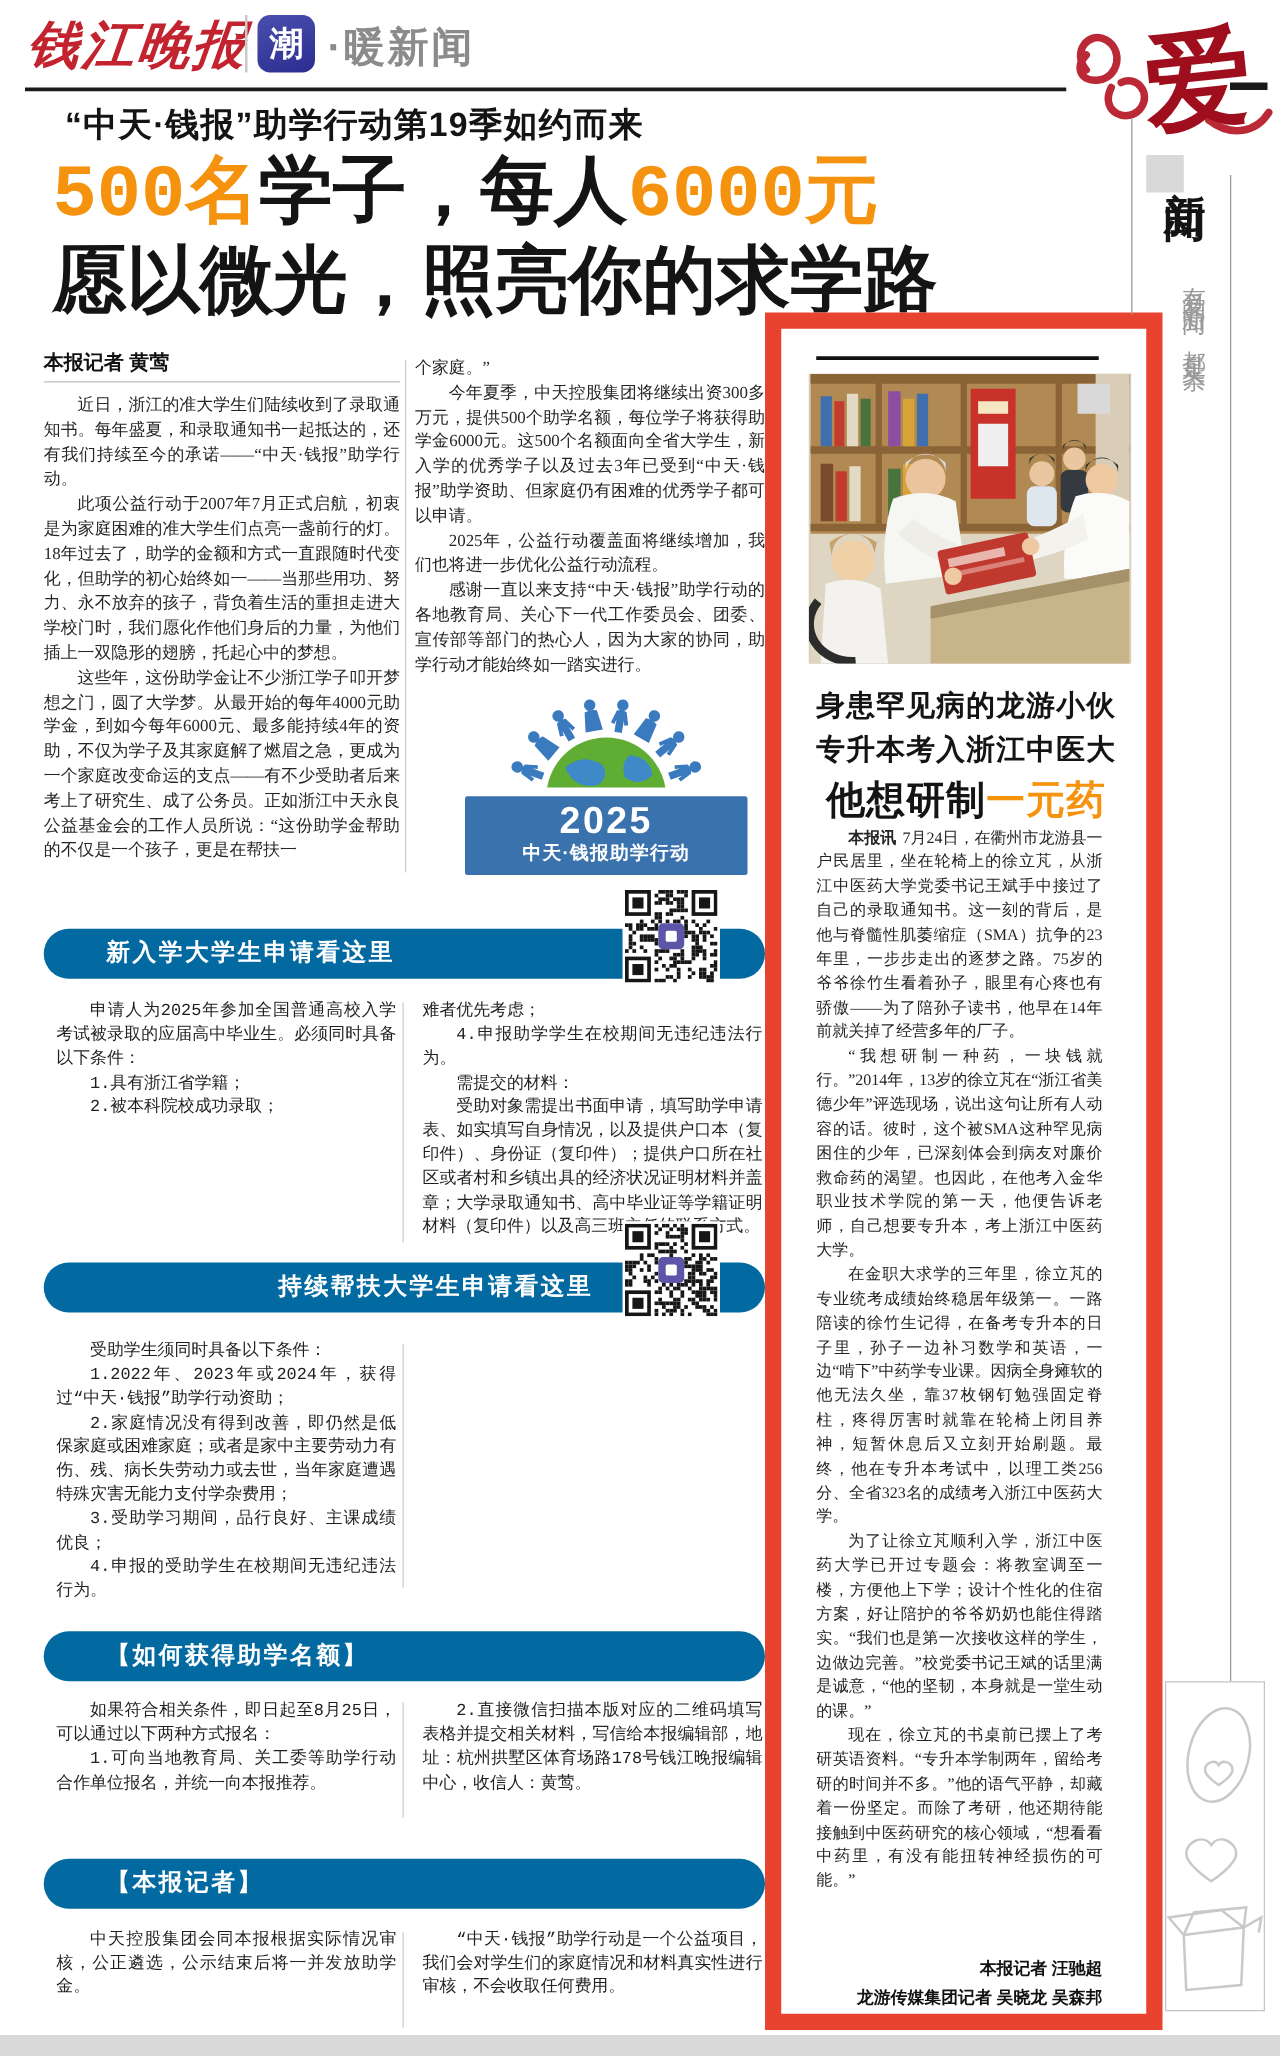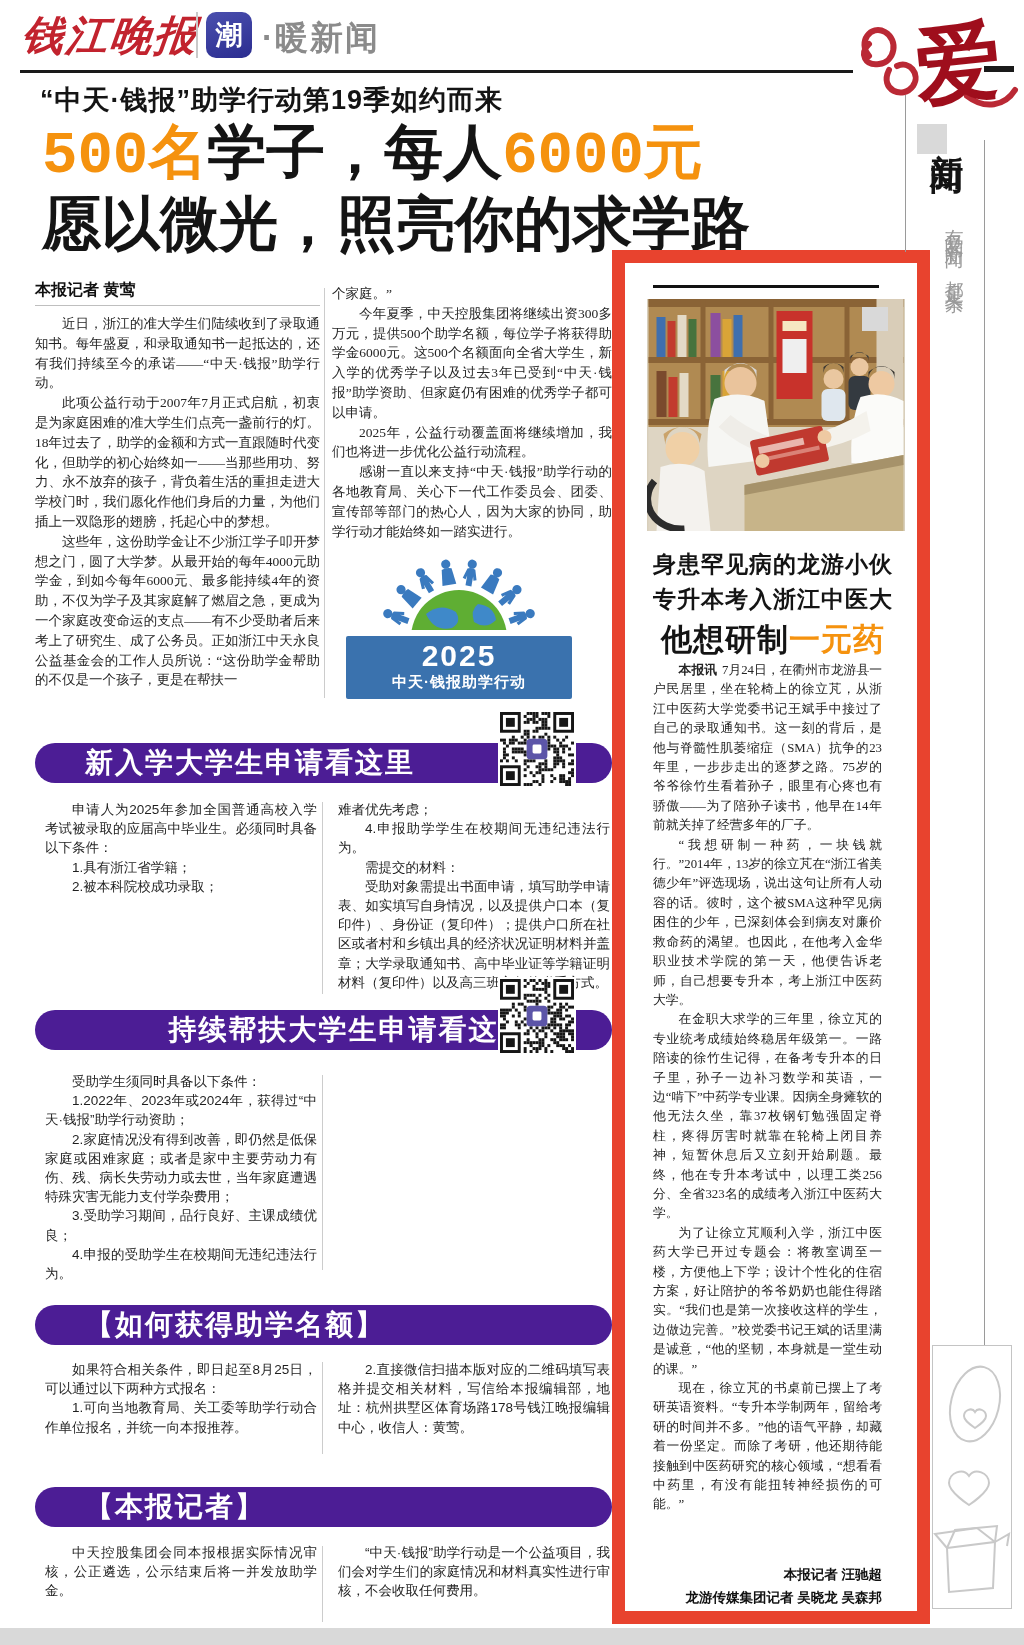--- a/index.html
+++ b/index.html
@@ -11,49 +11,49 @@
   .paper-logo{left:22px;top:8px;font-family:"Liberation Serif",serif;font-style:italic;font-weight:900;
               font-size:42px;color:#c2232e;transform:skewX(-6deg);letter-spacing:2px;}
   .mast-div{left:196px;top:12px;width:2px;height:46px;background:#c9c9c9;}
   .app-icon{left:206px;top:12px;width:46px;height:46px;border-radius:10px;
             background:linear-gradient(160deg,#4a4fae,#2b2d90);color:#fff;text-align:center;
             font-weight:bold;font-size:27px;line-height:46px;}
   .section-name{left:262px;top:16px;font-size:33px;font-weight:900;color:#8b8b8b;letter-spacing:2px;}
 
   .top-rule{left:20px;top:70px;width:833px;height:3px;background:#1a1a1a;}
 
-  .kicker{left:40px;top:82px;font-size:27px;font-weight:bold;color:#141414;letter-spacing:1px;}
+  .kicker{left:52px;top:82px;font-size:27px;font-weight:bold;color:#141414;letter-spacing:1px;}
   .hl{left:42px;font-weight:900;font-size:59px;line-height:64px;color:#141414;white-space:nowrap;
       letter-spacing:0;}
   .hl1{top:120px;} .hl2{top:192px;}
   .org{color:#f5920e;font-family:Liberation Mono, monospace;}
 
   .byline{left:35px;top:280px;font-size:16px;font-weight:bold;color:#111;}
   .byline-rule{left:35px;top:305px;width:285px;height:1px;background:#bfbfbf;}
 
   .bodycol{overflow:hidden;font-family:"Liberation Serif",serif;font-size:13.5px;line-height:19.8px;
            color:#252525;text-align:justify;}
   .bodycol p{margin:0;text-indent:2em;}
   .bodycol p.noind{text-indent:0;}
   .col1{left:35px;top:314px;width:285px;height:390px;}
   .col2{left:332px;top:284px;width:280px;height:286px;}
   .vdiv{width:1px;background:#cccccc;}
 
   
-  .logo-badge{left:346px;top:552px;width:226px;text-align:center;}
+  .logo-badge{left:372px;top:552px;width:226px;text-align:center;}
   .logo-banner{margin-top:2px;background:#3a72ae;color:#fff;border-radius:2px;padding:4px 0 7px;}
   .logo-year{font-size:30px;font-weight:900;line-height:32px;letter-spacing:2px;}
   .logo-label{font-size:15px;font-weight:bold;line-height:20px;letter-spacing:1px;}
 
   
-  .banner{left:35px;width:577px;height:40px;border-radius:20px;background:#4c1d95;color:#fff;
-          font-weight:bold;font-size:28px;line-height:40px;padding-left:50px;box-sizing:border-box;
+  .banner{left:35px;width:577px;height:40px;border-radius:20px;background:#0369a1;color:#fff;
+          font-weight:bold;font-size:19px;line-height:40px;padding-left:50px;box-sizing:border-box;
           letter-spacing:2px;}
   .qr{width:78px;height:78px;background:#fff;padding:2px;z-index:6;box-sizing:border-box;}
-  .scol{overflow:hidden;width:272px;font-family:Liberation Sans, sans-serif;font-size:13.5px;
+  .scol{overflow:hidden;width:272px;font-family:Liberation Mono, monospace;font-size:13.5px;
         line-height:19.2px;color:#1f1f1f;text-align:justify;}
   .scol p{margin:0;text-indent:2em;}
   .scol p.noind{text-indent:0;}
 
   
   .sidebar{left:612px;top:250px;width:318px;height:1374px;border:13px solid #e8432e;background:#fff;
            box-sizing:border-box;}
   .sb-rule{left:28px;top:22px;width:226px;height:3px;background:#111;}
   .sb-photo{left:22px;top:36px;width:258px;height:232px;overflow:hidden;background:#d8cfbc;}
   .sb-headline{left:28px;top:284px;width:240px;color:#141414;text-align:center;}

